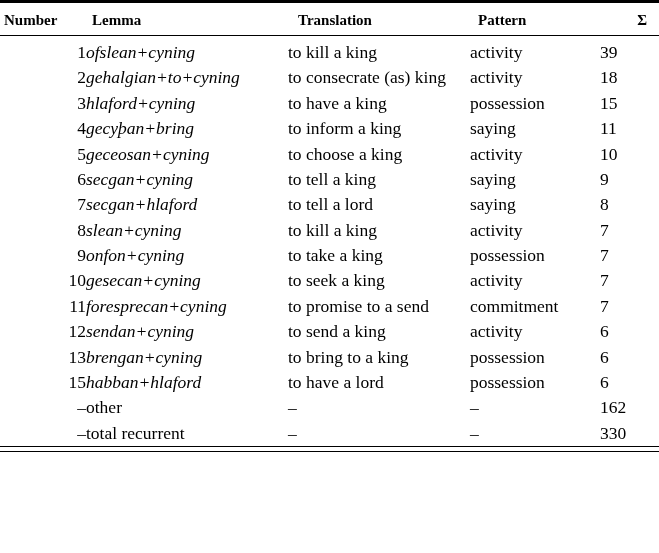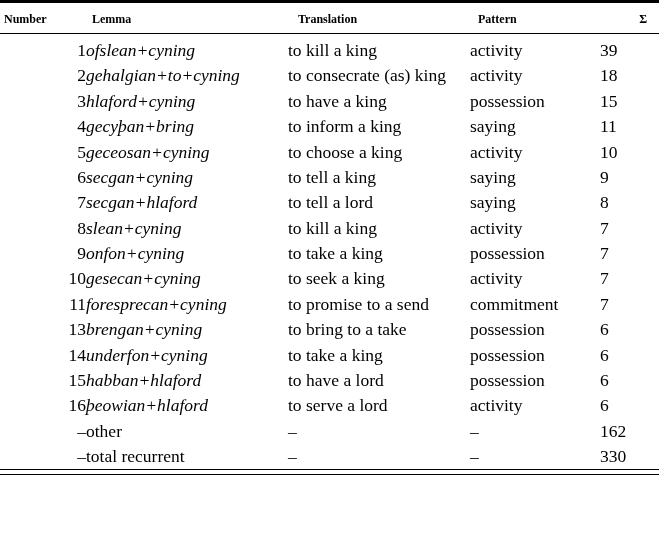--- a/index.html
+++ b/index.html
@@ -62,21 +62,21 @@
     padding: 0;
     line-height: 0;
     font-size: 0;
   }
 
   thead tr.header-row th {
     font-weight: bold;
     text-align: left;
     padding: 5px 0 6px 0;
     border-bottom: 1.3px solid #000;
-    font-size: 12px;
+    font-size: 15px;
     vertical-align: bottom;
   }
   thead tr.header-row th.th-number  { padding-left: 4px; }
   thead tr.header-row th.th-lemma   { padding-left: 6px; }
   thead tr.header-row th.th-trans   { padding-left: 10px; }
   thead tr.header-row th.th-pattern { padding-left: 8px; }
   thead tr.header-row th.th-sum     { text-align: right; padding-right: 12px; }
 
   tbody tr.data-row td {
     padding: 2.2px 0 2.2px 0;
@@ -200,45 +200,38 @@
           <td class="cell-sum">7</td>
         </tr>
         <tr class="data-row">
           <td class="cell-number">11</td>
           <td class="cell-lemma">foresprecan+cyning</td>
           <td class="cell-translation">to promise to a send</td>
           <td class="cell-pattern">commitment</td>
           <td class="cell-sum">7</td>
         </tr>
         <tr class="data-row">
+          <td class="cell-number">12</td>
+          <td class="cell-lemma">sendan+cyning</td>
+          <td class="cell-translation">to send a king</td>
+          <td class="cell-pattern">activity</td>
+          <td class="cell-sum">6</td>
+        </tr>
+        <tr class="data-row">
           <td class="cell-number">13</td>
           <td class="cell-lemma">brengan+cyning</td>
-          <td class="cell-translation">to bring to a take</td>
-          <td class="cell-pattern">possession</td>
-          <td class="cell-sum">6</td>
-        </tr>
-        <tr class="data-row">
-          <td class="cell-number">14</td>
-          <td class="cell-lemma">underfon+cyning</td>
-          <td class="cell-translation">to take a king</td>
+          <td class="cell-translation">to bring to a king</td>
           <td class="cell-pattern">possession</td>
           <td class="cell-sum">6</td>
         </tr>
         <tr class="data-row">
           <td class="cell-number">15</td>
           <td class="cell-lemma">habban+hlaford</td>
           <td class="cell-translation">to have a lord</td>
           <td class="cell-pattern">possession</td>
-          <td class="cell-sum">6</td>
-        </tr>
-        <tr class="data-row">
-          <td class="cell-number">16</td>
-          <td class="cell-lemma">þeowian+hlaford</td>
-          <td class="cell-translation">to serve a lord</td>
-          <td class="cell-pattern">activity</td>
           <td class="cell-sum">6</td>
         </tr>
         <tr class="data-row">
           <td class="cell-number">–</td>
           <td class="cell-lemma plain">other</td>
           <td class="cell-translation">–</td>
           <td class="cell-pattern">–</td>
           <td class="cell-sum">162</td>
         </tr>
         <tr class="data-row">

